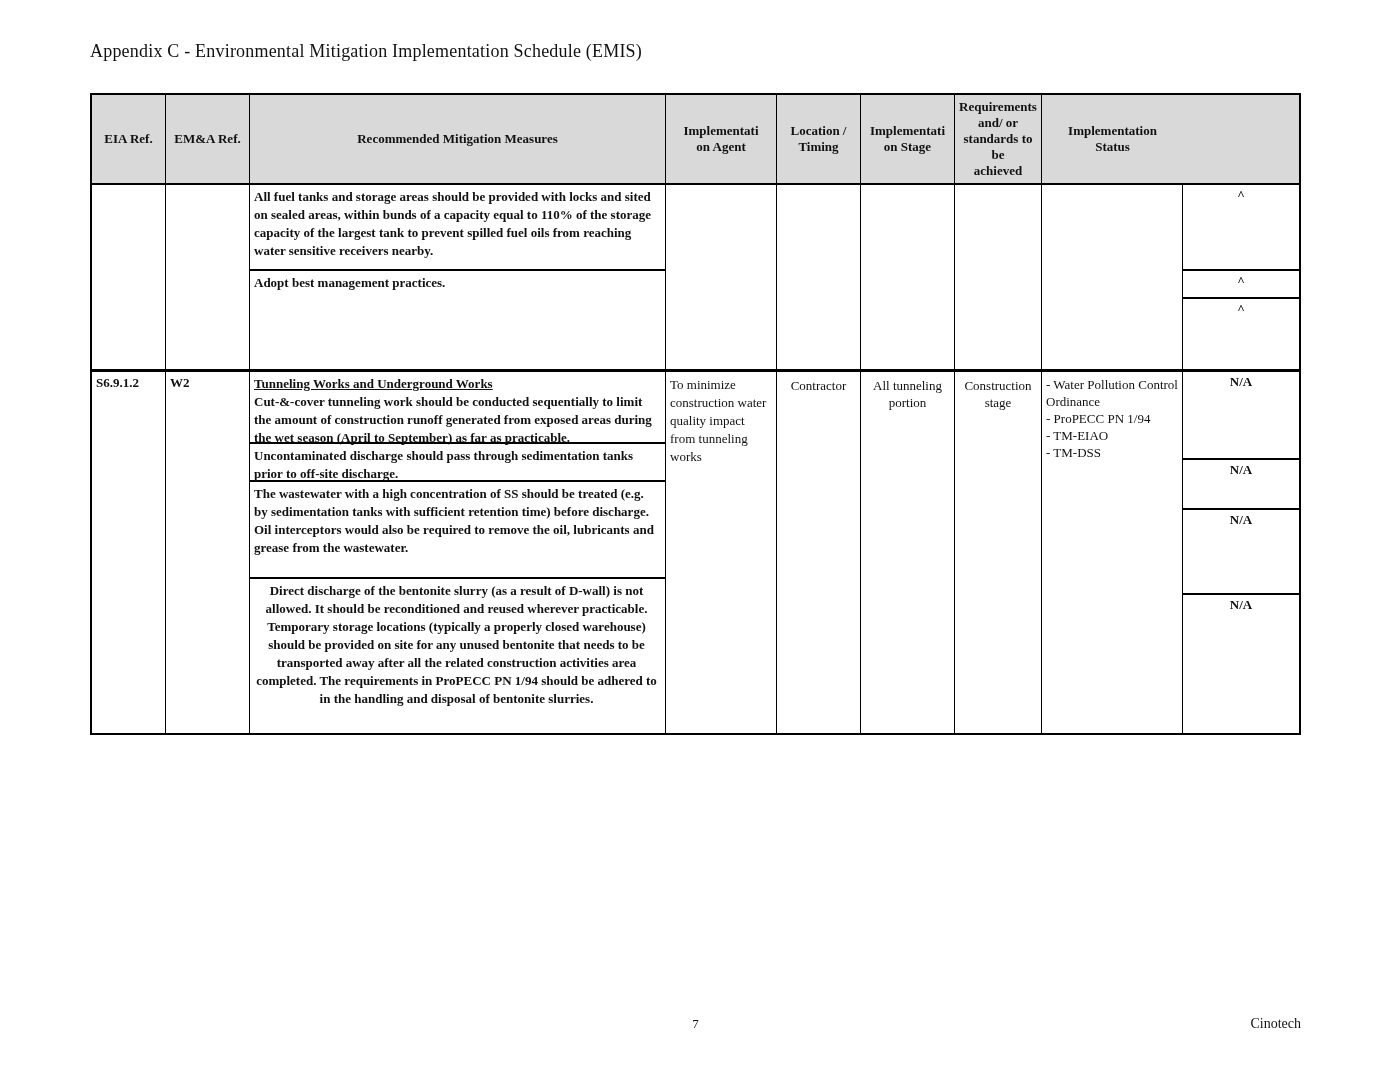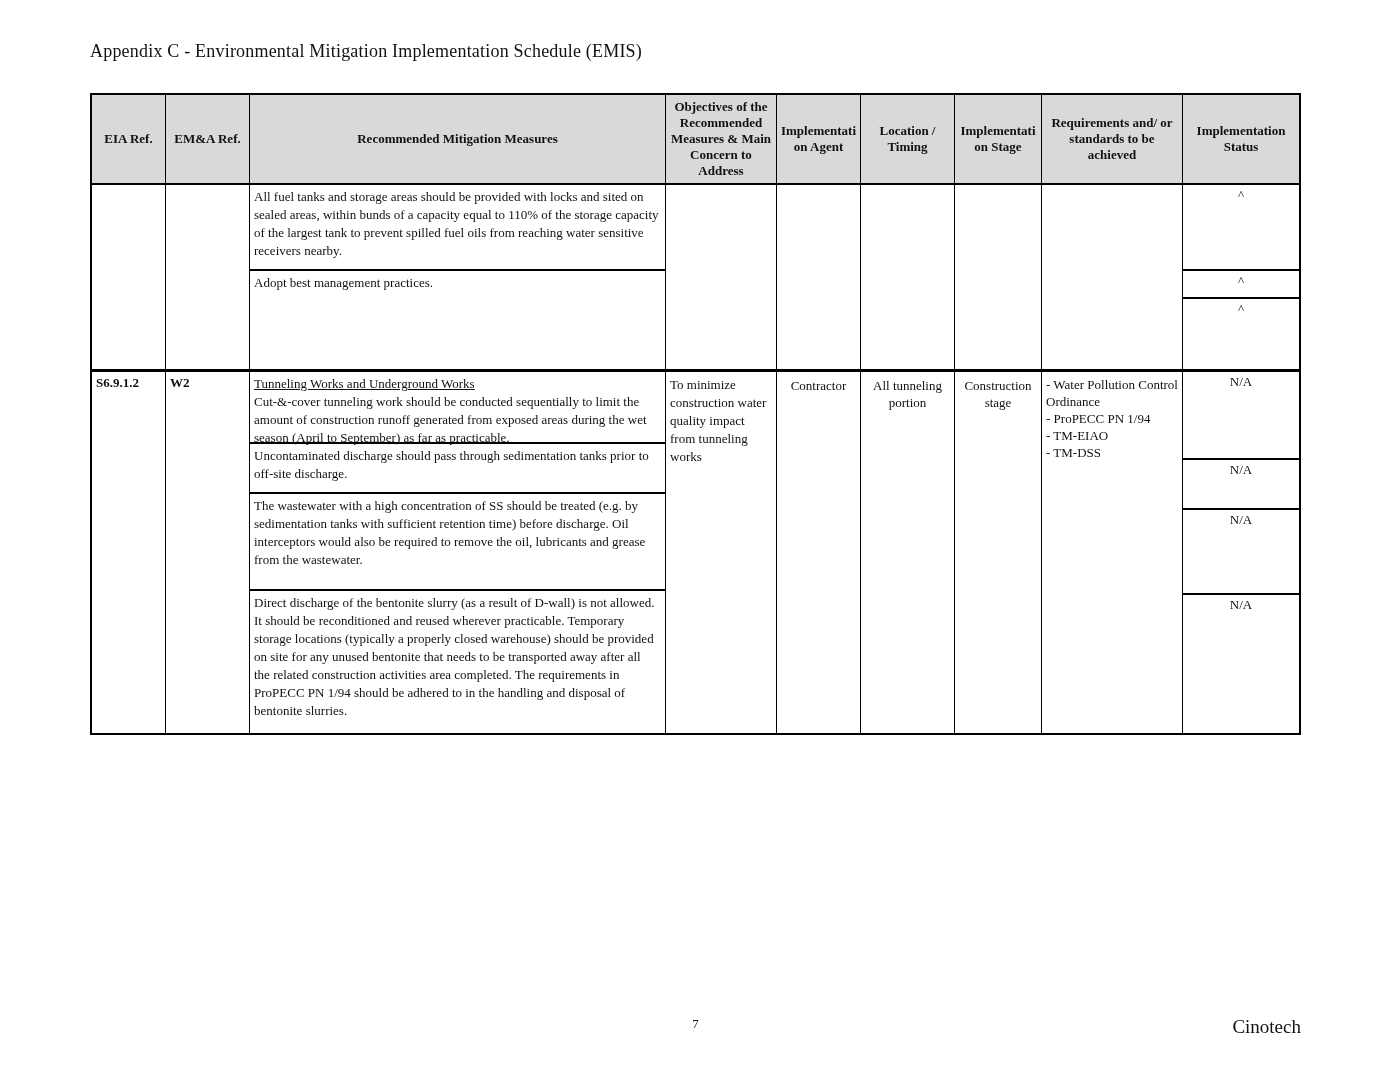--- a/index.html
+++ b/index.html
@@ -38,58 +38,53 @@
   .th {
     display: flex; align-items: center; justify-content: center;
     text-align: center; font-weight: bold;
     white-space: pre-line; line-height: 16px;
     padding: 2px 1px;
   }
 
   .section + .section { border-top: 3px solid #000; }
 
   .cell { padding: 4px 4px 0 4px; }
-  .cell.stack { padding: 0; display: flex; flex-direction: column; }
+  .cell.stack { padding: 0; display: flex; flex-direction: column; font-weight: bold; }
 
   .sub { border-bottom: 2px solid #000; padding: 3px 6px 0 4px; line-height: 18px; }
   .sub:last-child { border-bottom: none; }
 
   .measure-heading { text-decoration: underline; }
 
   .status-sub { text-align: center; padding: 2px 2px 0 2px; line-height: 16px; }
 
   .objectives-cell  { line-height: 18px; }
   .requirements-cell{ line-height: 17px; white-space: pre-line; }
   .location-cell, .stage-cell, .agent-cell { text-align: center; line-height: 17px; padding-top: 5px; }
   .ref-cell { padding-top: 3px; font-weight: bold; }
 
   .footer-pageno {
     position: absolute; left: 0; top: 1016px; width: 1391px;
     text-align: center; font-size: 13px;
   }
   .footer-company {
     position: absolute; left: 90px; top: 1016px; width: 1211px;
-    text-align: right; font-size: 19px;
+    text-align: right; font-size: 14px;
   }
 </style>
 </head>
 <body>
 
 <div class="doc-title">Appendix C - Environmental Mitigation Implementation Schedule (EMIS)</div>
 
 <div class="emis-table">
   <div class="grid-row header-row">
     <div class="th">EIA Ref.</div>
     <div class="th">EM&amp;A Ref.</div>
     <div class="th">Recommended Mitigation Measures</div>
-    <div class="th">Objectives of the
-Recommended
-Measures &amp; Main
-Concern to
-Address</div>
     <div class="th">Implementati
 on Agent</div>
     <div class="th">Location /
 Timing</div>
     <div class="th">Implementati
 on Stage</div>
     <div class="th">Requirements and/ or
 standards to be
 achieved</div>
     <div class="th">Implementation
@@ -119,27 +114,27 @@
         </div>
       </div>
       <div class="grid-row section">
         <div class="cell ref-cell">S6.9.1.2</div>
         <div class="cell ref-cell">W2</div>
         <div class="cell stack">
           <div class="sub" style="height: 72px;">
             <div class="measure-heading">Tunneling Works and Underground Works</div>
             <div>Cut-&amp;-cover tunneling work should be conducted sequentially to limit the amount of construction runoff generated from exposed areas during the wet season (April to September) as far as practicable.</div>
           </div>
-          <div class="sub" style="height: 50px;">
+          <div class="sub" style="height: 38px;">
             <div>Uncontaminated discharge should pass through sedimentation tanks prior to off-site discharge.</div>
           </div>
           <div class="sub" style="height: 97px;">
             <div>The wastewater with a high concentration of SS should be treated (e.g. by sedimentation tanks with sufficient retention time) before discharge.  Oil interceptors would also be required to remove the oil, lubricants and grease from the wastewater.</div>
           </div>
-          <div class="sub" style="height: 100px;">
+          <div class="sub" style="height: 100px; text-align: center;">
             <div>Direct discharge of the bentonite slurry (as a result of D-wall) is not allowed.  It should be reconditioned and reused wherever practicable. Temporary storage locations (typically a properly closed warehouse) should be provided on site for any unused bentonite that needs to be transported away after all the related construction activities area completed.  The requirements in ProPECC PN 1/94 should be adhered to in the handling and disposal of bentonite slurries.</div>
           </div>
         </div>
         <div class="cell objectives-cell">To minimize construction water quality impact from tunneling works</div>
         <div class="cell agent-cell">Contractor</div>
         <div class="cell location-cell">All tunneling portion</div>
         <div class="cell stage-cell">Construction stage</div>
         <div class="cell requirements-cell">- Water Pollution Control Ordinance
 - ProPECC PN 1/94
 - TM-EIAO

